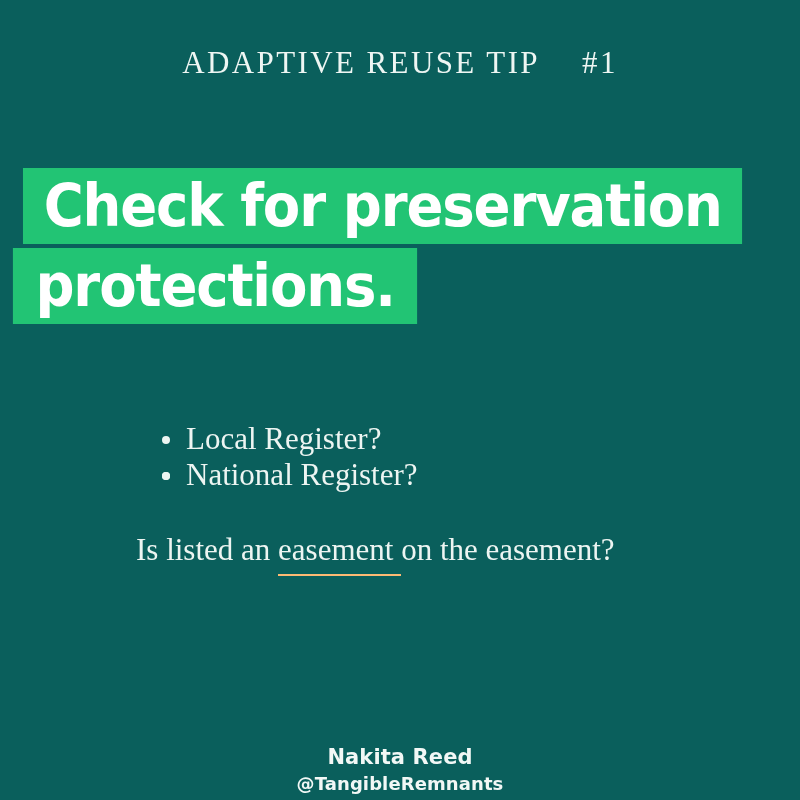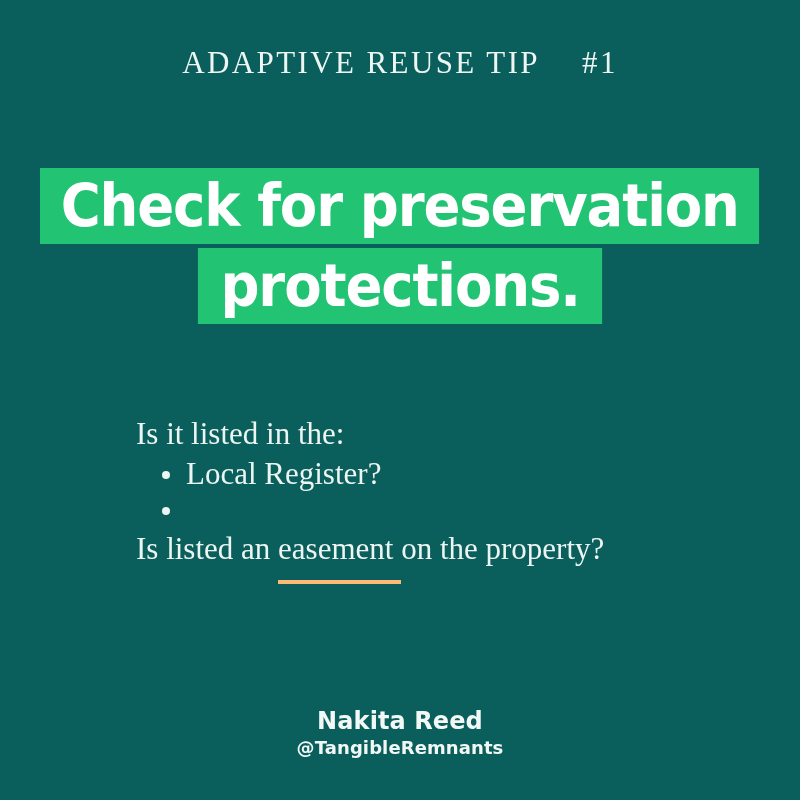--- a/index.html
+++ b/index.html
@@ -40,21 +40,20 @@
     display: inline-block;
     width: 42px;
   }
 
   
   .headline {
     position: absolute;
     top: 168px;
     left: 0;
     width: 800px;
-    text-align: center;
   }
   .headline-line {
     display: block;
     white-space: nowrap;
   }
   .hl {
     display: inline-block;
     background: #22c474;
     color: #ffffff;
     font-family: "DejaVu Sans", "Liberation Sans", sans-serif;
@@ -102,39 +101,40 @@
     width: 8px;
     height: 8px;
     border-radius: 50%;
     background: #edf5f2;
   }
   .question {
     margin: 40px 0 0 0;
     white-space: nowrap;
   }
   .underlined {
-    border-bottom: 4px solid #fdba74;
-    padding-bottom: 14px;
+    border-bottom: 2px solid #fdba74;
+    padding-bottom: 7px;
   }
 
   
   .footer {
     position: absolute;
     top: 708px;
     left: 0;
     width: 800px;
     text-align: center;
     color: #f2f8f6;
     font-family: "DejaVu Sans", "Liberation Sans", sans-serif;
     font-weight: bold;
   }
   .footer .name {
-    font-size: 24px;
+    font-size: 21px;
     line-height: 26px;
     letter-spacing: 0.1px;
+    margin-top: 36px;
   }
   .footer .handle {
     font-size: 18px;
     line-height: 27px;
     letter-spacing: 0.1px;
   }
 </style>
 </head>
 <body>
 
@@ -147,33 +147,36 @@
   <div class="headline">
     <span class="headline-line line-1">
       <span class="hl">Check for preservation</span>
     </span>
     <span class="headline-line line-2">
       <span class="hl">protections.</span>
     </span>
   </div>
 
   <div class="body-copy">
-    <p class="lead">Is it listed in the:</p>
 
     <ul class="bullets">
       <li>
         <span class="dot"></span>
         <span>Local Register?</span>
       </li>
       <li>
         <span class="dot"></span>
       </li>
+      <li>
+        <span class="dot"></span>
+        <span>National Register?</span>
+      </li>
     </ul>
 
-    <p class="question"><span>Is listed an </span><span class="underlined">easement </span><span>on the property?</span></p>
+    <p class="question"><span>Is listed an </span><span class="underlined">easement </span><span>on the easement?</span></p>
   </div>
 
   <div class="footer">
     <div class="name">Nakita Reed</div>
     <div class="handle">@TangibleRemnants</div>
   </div>
 
 </div>
 
 </body></html>

